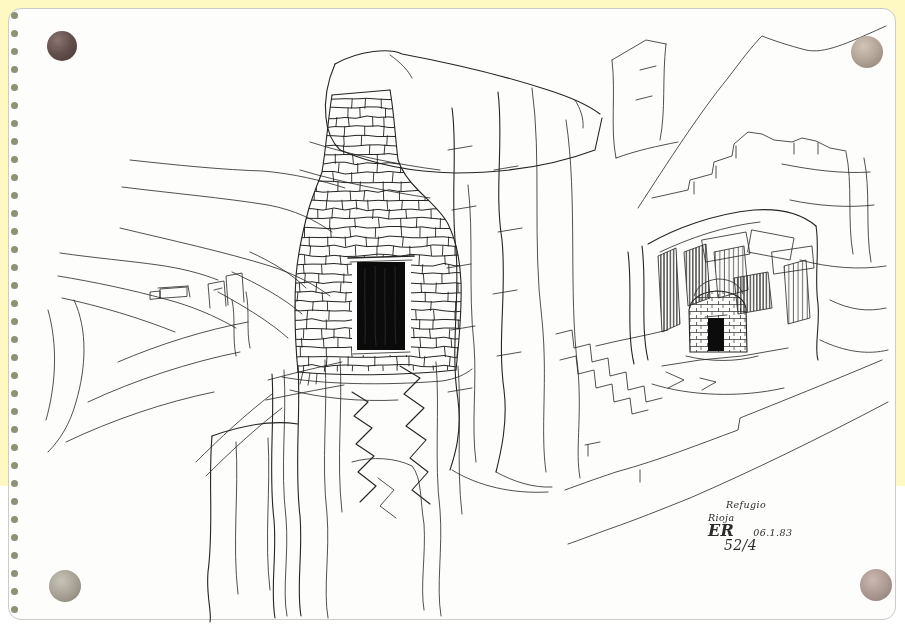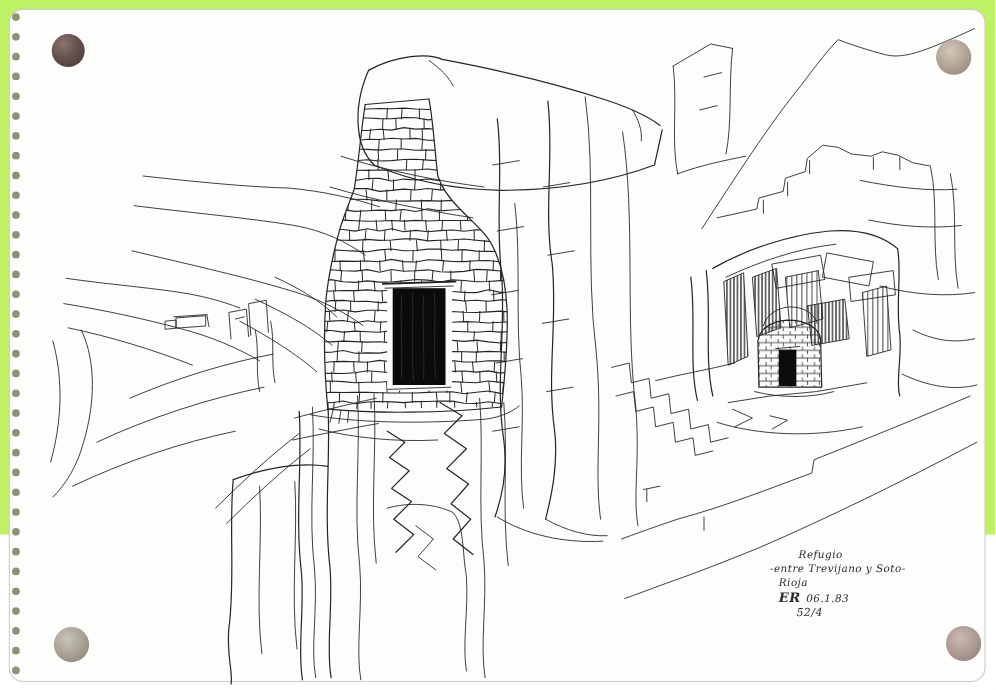--- a/index.html
+++ b/index.html
@@ -3,21 +3,21 @@
 <meta charset="utf-8">
 <style>
   :root{
     --c-ink:#242424; --c-paper:#fdfdfc; --c-page-border:#cccbc8;
     --c-binding-hole:#8b9276;
     --c-stone-top-left:#5f4c49; --c-stone-top-right:#b1a496;
     --c-stone-bottom-left:#a6a094; --c-stone-bottom-right:#b09e97;
   }
   html,body{margin:0;padding:0;background:#ffffff;}
   body{width:905px;height:627px;overflow:hidden;font-family:"DejaVu Sans",sans-serif;}
-  .stage{position:relative;width:905px;height:486px;background:#bef264;}
+  .stage{position:relative;width:905px;height:486px;background:#fef9c3;}
   .page{
     position:absolute;left:8px;top:8px;width:888px;height:612px;
     background:var(--c-paper);
     border:1.5px solid var(--c-page-border);
     border-radius:13px;
     box-sizing:border-box;
   }
   .binding{
     position:absolute;left:11px;top:12px;height:601px;width:8px;
     display:flex;flex-direction:column;justify-content:space-between;
@@ -38,22 +38,22 @@
     background:radial-gradient(circle at 40% 34%, #ccb9b1 0%, #ab9992 52%, #8a7b74 100%);}
   .caption{
     position:absolute;left:700px;top:498px;width:185px;
     font-family:"DejaVu Serif",serif;font-style:italic;
     font-size:9.5px;line-height:13px;color:#2b2b2b;letter-spacing:.4px;
   }
   .cap-line.l1{margin-left:26px;}
   .cap-line.l2{margin-left:0;}
   .cap-line.l3{margin-left:8px;}
   .cap-line.l4{margin-left:8px;}
-  .cap-line.l5{margin-left:24px;font-size:10px;}
-  .monogram{font-size:12px;font-weight:bold;margin-right:5px;}
+  .cap-line.l5{margin-left:24px;font-size:14px;}
+  .monogram{font-size:16px;font-weight:bold;margin-right:19px;}
 </style>
 </head>
 <body>
 
 <div class="stage">
   <div class="page"></div>
 
   <div class="binding" id="binding">
       <div class="hole"></div>
       <div class="hole"></div>
@@ -242,20 +242,19 @@
     </g>
   </svg>
 
   <div class="stone stone-tl"></div>
   <div class="stone stone-tr"></div>
   <div class="stone stone-bl"></div>
   <div class="stone stone-br"></div>
 
   <div class="caption">
     <div class="cap-line l1">Refugio</div>
-    <div class="cap-line l2">-entre Trevijano y Soto-</div>
     <div class="cap-line l3">Rioja</div>
     <div class="cap-line l4">
       <span class="monogram">ER</span><span>06.1.83</span>
     </div>
     <div class="cap-line l5">52/4</div>
   </div>
 </div>
 
 </body></html>

